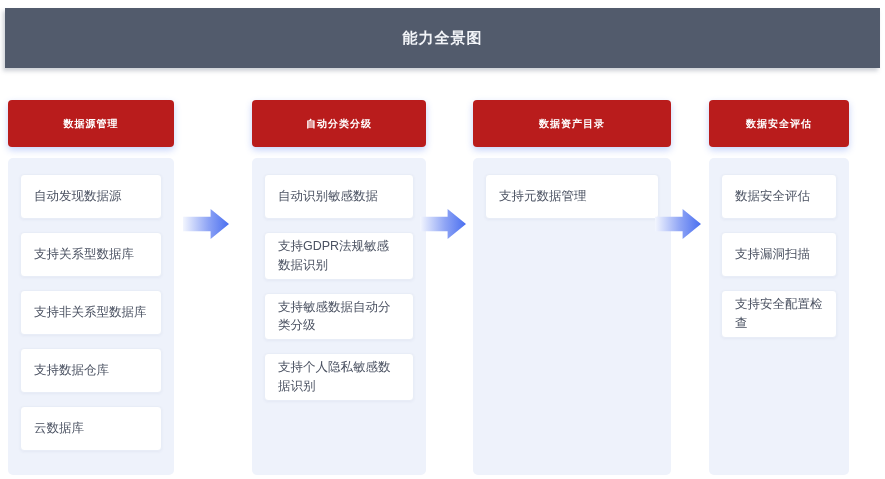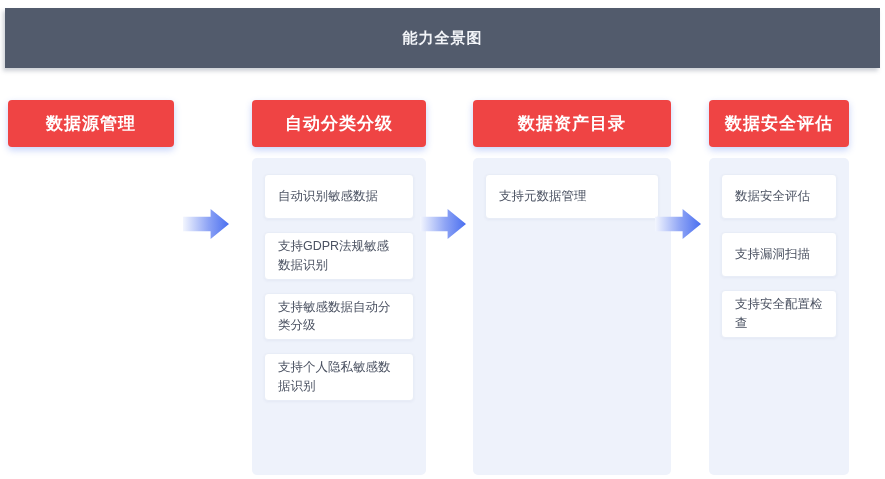--- a/index.html
+++ b/index.html
@@ -21,24 +21,24 @@
     color:#f2f4f8;font-size:15px;font-weight:600;letter-spacing:1px;text-align:right;
   }
   
   .col{position:absolute;top:100px;}
   .col-1{left:8px;width:166px;}
   .col-2{left:238px;width:174px;padding-left:14px;}
   .col-3{left:473px;width:198px;}
   .col-4{left:709px;width:140px;}
   .col-header{
     height:47px;border-radius:4px;
-    background:#ef4444;
+    background:#b91c1c;
     box-shadow:0 3px 7px rgba(74,114,240,.32);
     display:flex;align-items:center;justify-content:center;
-    color:#ffffff;font-size:17px;font-weight:600;letter-spacing:1px;
+    color:#ffffff;font-size:10px;font-weight:600;letter-spacing:1px;
   }
   .col-panel{
     margin-top:11px;height:317px;border-radius:5px;
     background:#eef2fb;
     padding:16px 12px 0 12px;box-sizing:border-box;
   }
   .card{
     background:#ffffff;border:1px solid #e8edf7;border-radius:4px;
     box-shadow:0 1px 3px rgba(40,60,110,.05);
     min-height:45px;margin-bottom:13px;
@@ -62,20 +62,37 @@
 <body>
 
 <div class="page">
 
   <div class="banner">
     <span>能力全景图</span>
   </div>
 
   <div class="col col-1">
     <div class="col-header">数据源管理</div>
+    <div class="col-panel">
+      <div class="card">
+          <span>自动发现数据源</span>
+        </div>
+      <div class="card">
+          <span>支持关系型数据库</span>
+        </div>
+      <div class="card">
+          <span>支持非关系型数据库</span>
+        </div>
+      <div class="card">
+          <span>支持数据仓库</span>
+        </div>
+      <div class="card">
+          <span>云数据库</span>
+        </div>
+    </div>
   </div>
 
   <div class="arrow arrow-1"></div>
 
   <div class="col col-2">
     <div class="col-header">自动分类分级</div>
     <div class="col-panel">
       <div class="card">
           <span>自动识别敏感数据</span>
         </div>

